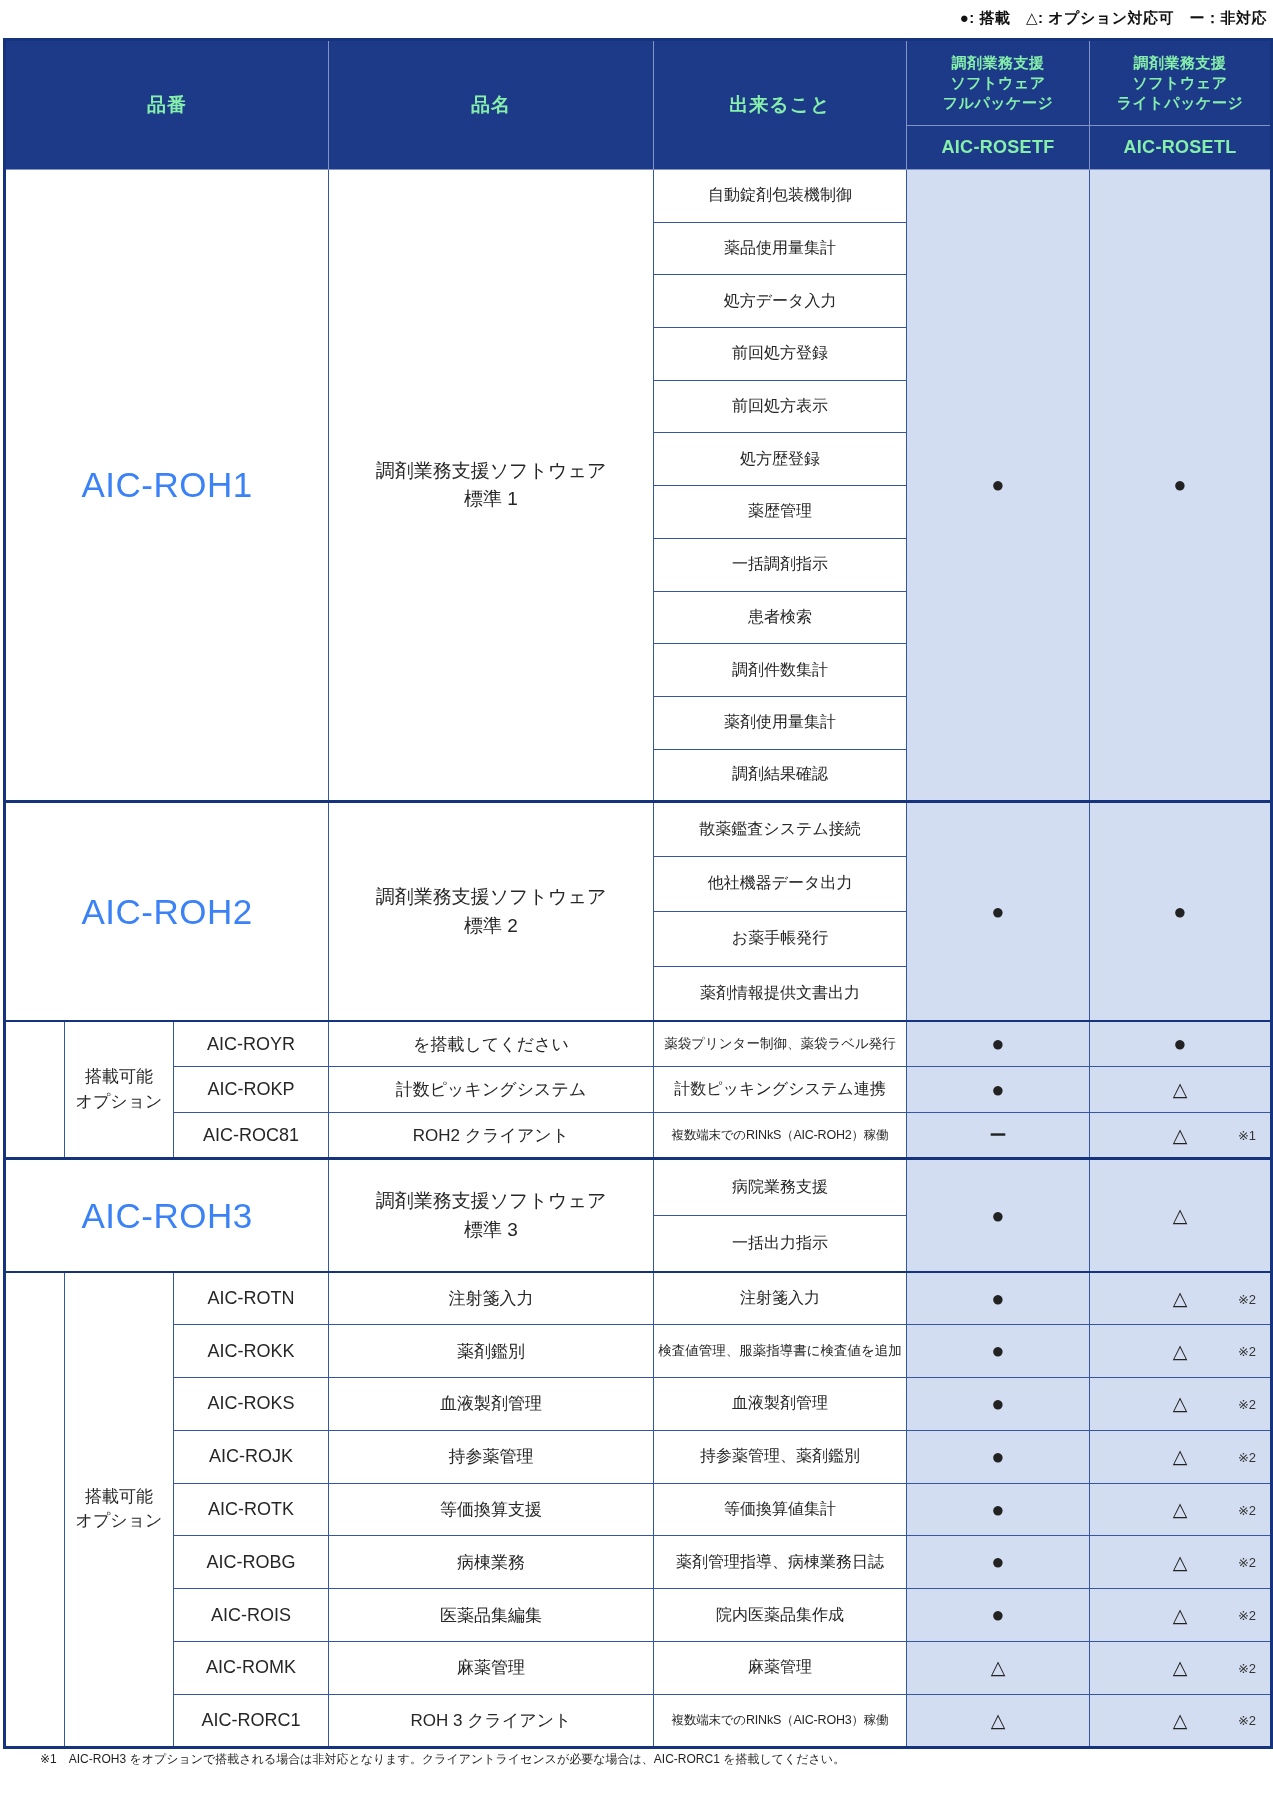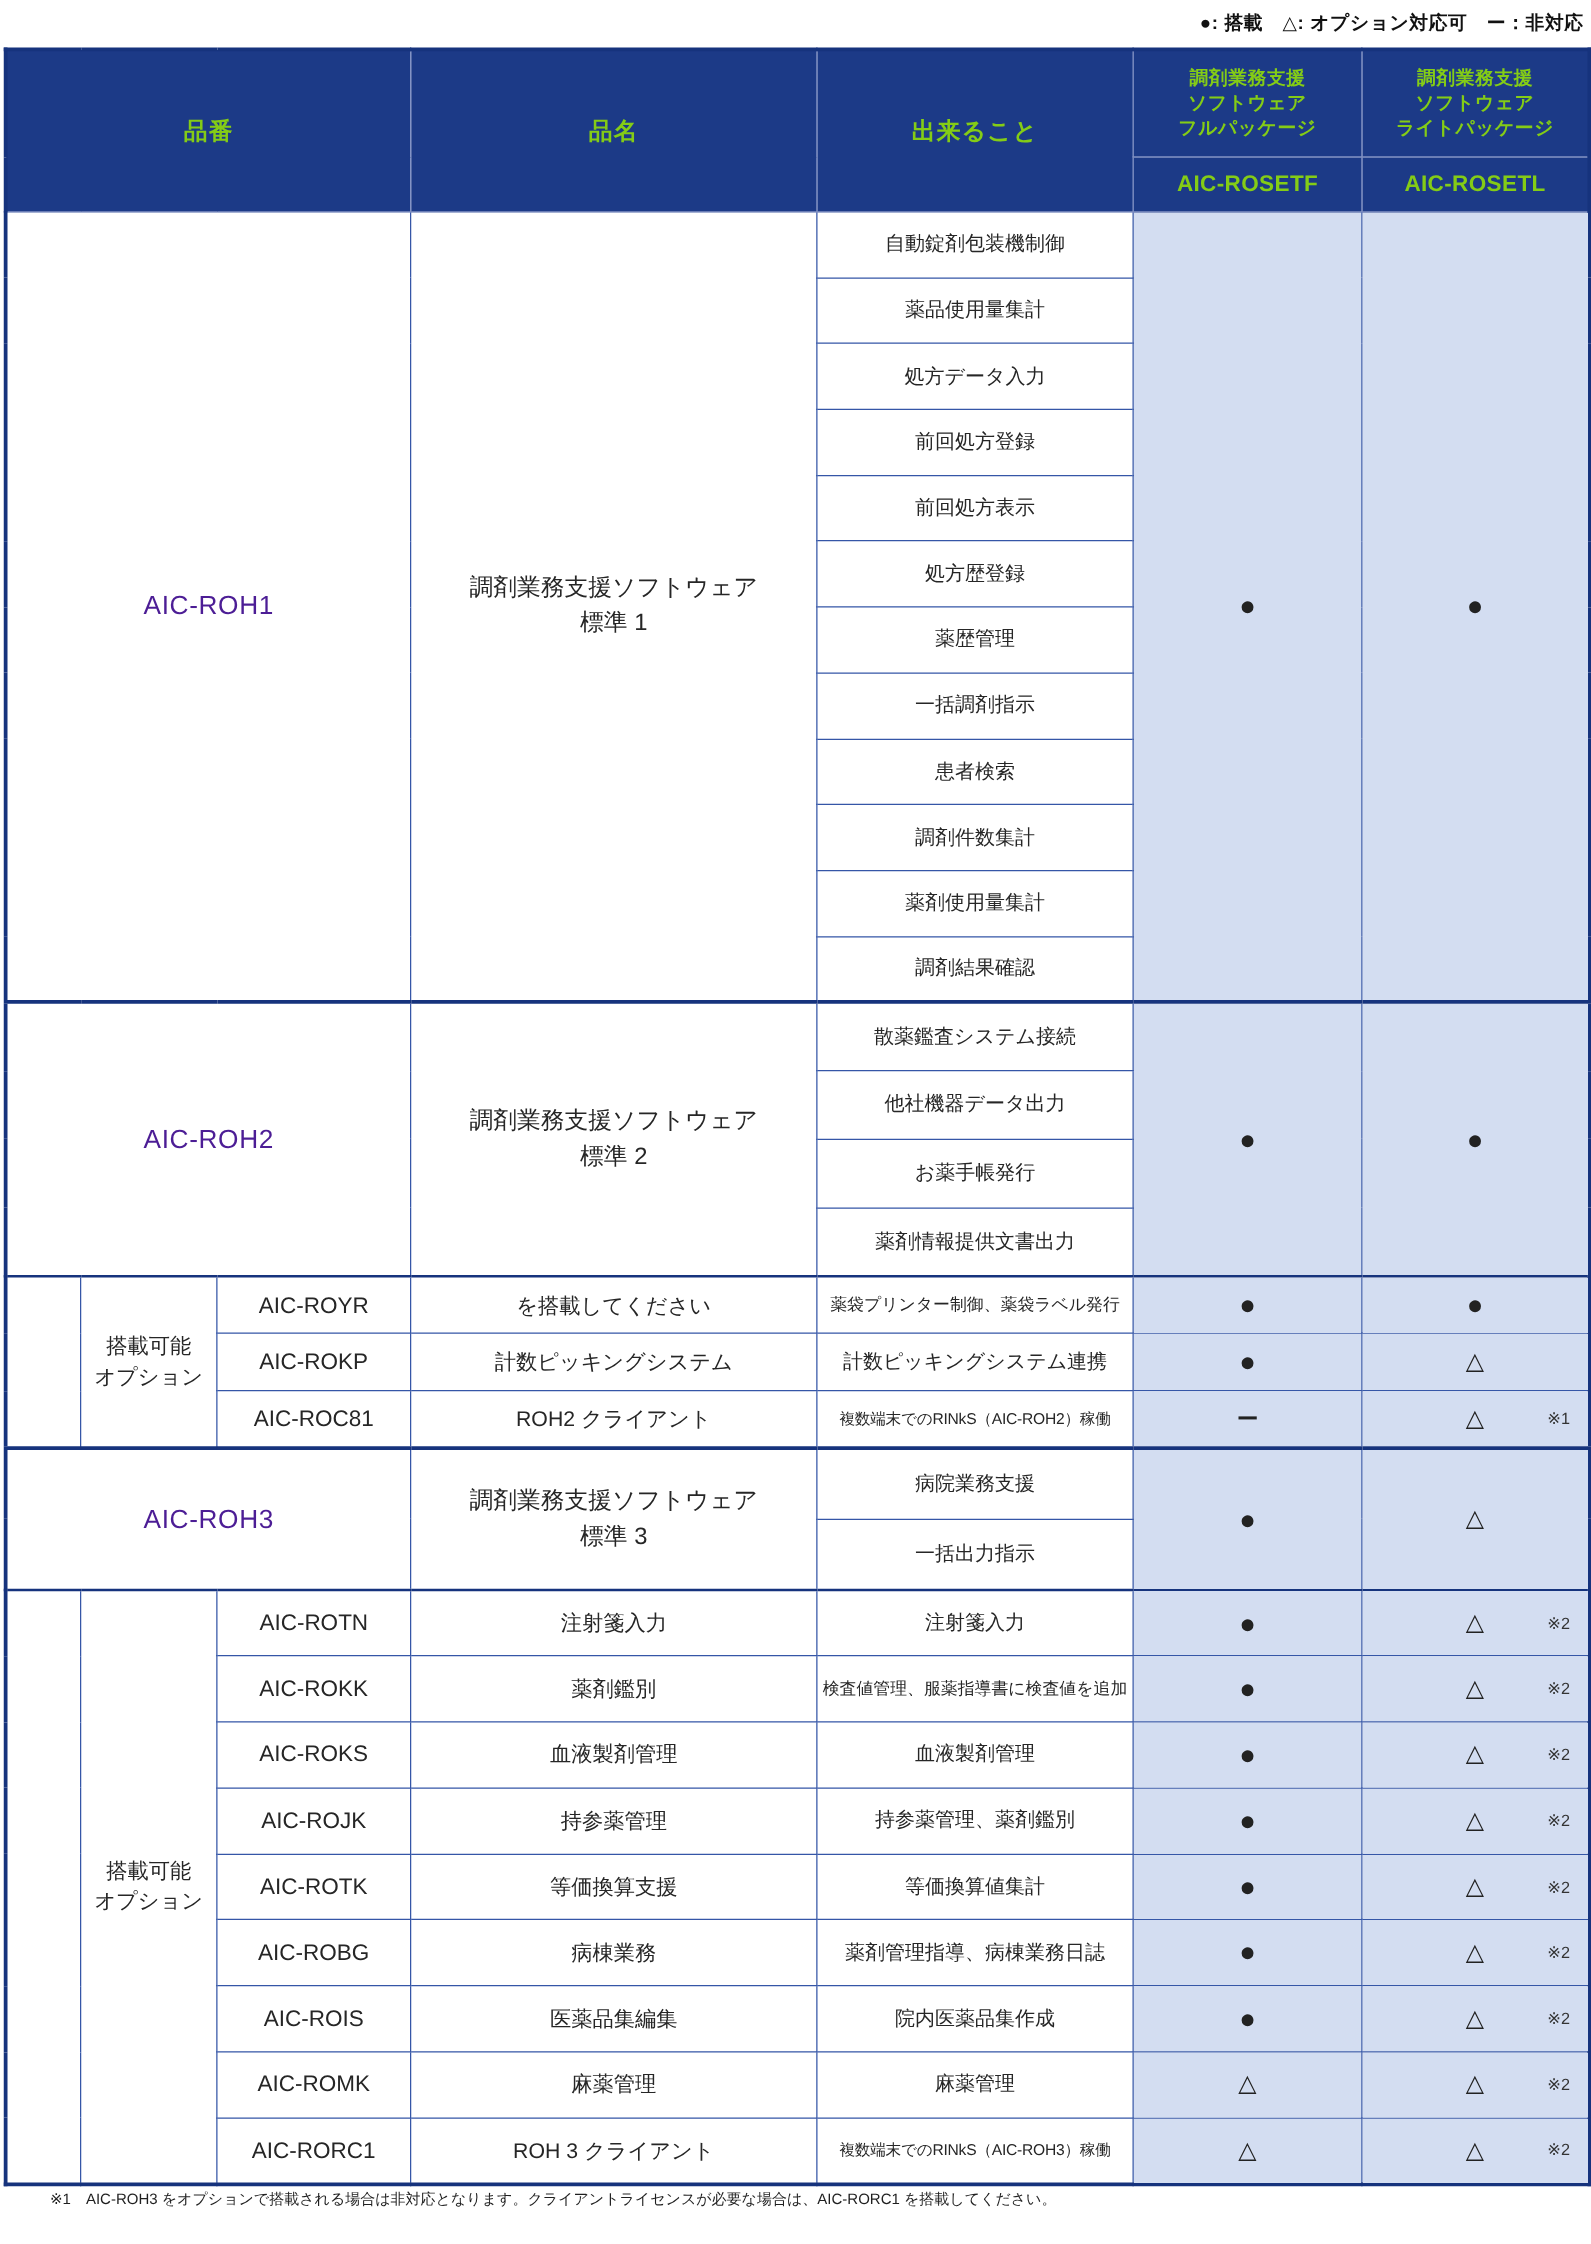--- a/index.html
+++ b/index.html
@@ -21,21 +21,21 @@
   }
   col.c-spacer{width:60px}
   col.c-optlabel{width:109px}
   col.c-part{width:155px}
   col.c-name{width:325px}
   col.c-feat{width:253px}
   col.c-full{width:183px}
   col.c-light{width:182px}
 
   th{
-    background:var(--header-bg);color:#84cc16;font-weight:bold;
+    background:var(--header-bg);color:#86efac;font-weight:bold;
     border:1px solid var(--header-divider);
     text-align:center;vertical-align:middle;padding:0;
   }
   tr.r-h1{height:86px}
   tr.r-h2{height:44px}
   th.h-main{font-size:19px;letter-spacing:1px;}
   th.h-group{font-size:15px;line-height:1.35;letter-spacing:.5px;}
   th.h-code{font-size:18px;letter-spacing:.3px;}
 
   td{
@@ -44,21 +44,21 @@
     background:#fff;font-size:16px;color:var(--text);
   }
   tr.rs0{height:52.7px}
   tr.rs1{height:54.8px}
   tr.rs2{height:46px}
   tr.rs3{height:56.5px}
   tr.rs4{height:52.8px}
   tr.thick-top > td{border-top:3px solid var(--section-border);}
   tr.med-top > td{border-top:2px solid var(--section-border);}
 
-  td.big-part{font-size:21px;font-weight:500;letter-spacing:.5px;color:#4c1d95;}
+  td.big-part{font-size:35px;font-weight:500;letter-spacing:.5px;color:#3b82f6;}
   td.product-name-cell{font-size:19px;line-height:1.5;}
   td.opt-part{font-size:18px;}
   td.opt-name{font-size:17px;}
   td.options-label-cell{font-size:17px;line-height:1.45;}
   td.feature-cell{font-size:16px;}
   td.feature-cell.feat-mid{font-size:13.5px;}
   td.feature-cell.feat-xs{font-size:12.5px;letter-spacing:-.2px;}
   td.mark-cell{background:var(--package-col-bg);position:relative;}
   .mark{font-size:20px;color:#222;}
   .mark.dot{font-size:22px;}

